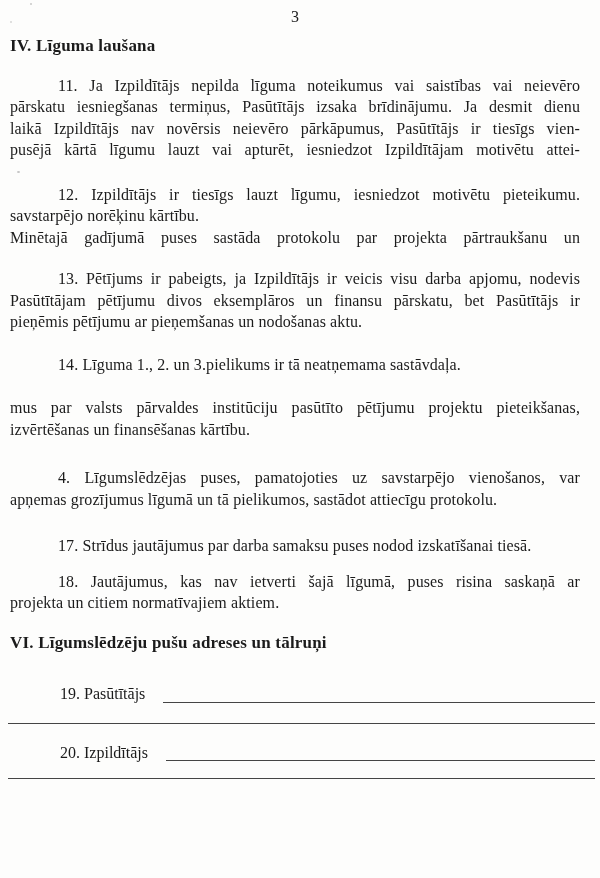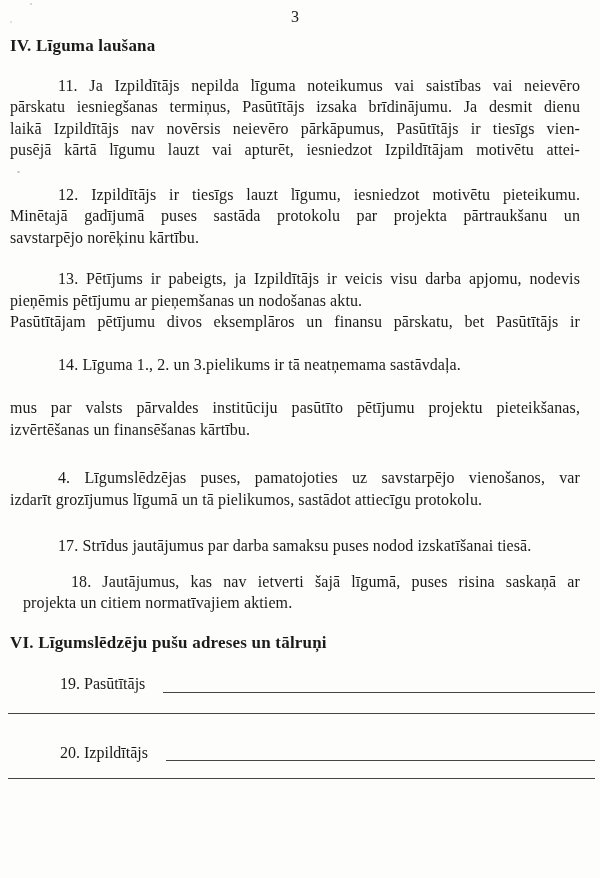--- a/index.html
+++ b/index.html
@@ -80,52 +80,52 @@
     <main id="doc">
         <h2 class="heading" style="margin-top: 8px;">IV. Līguma laušana</h2>
         <div class="para" style="margin-top: 18px;">
           <div class="line first">11. Ja Izpildītājs nepilda līguma noteikumus vai saistības vai neievēro</div>
           <div class="line">pārskatu iesniegšanas termiņus, Pasūtītājs izsaka brīdinājumu. Ja desmit dienu</div>
           <div class="line">laikā Izpildītājs nav novērsis neievēro pārkāpumus, Pasūtītājs ir tiesīgs vien-</div>
           <div class="line">pusējā kārtā līgumu lauzt vai apturēt, iesniedzot Izpildītājam motivētu attei-</div>
         </div>
         <div class="para" style="margin-top: 23px;">
           <div class="line first">12. Izpildītājs ir tiesīgs lauzt līgumu, iesniedzot motivētu pieteikumu.</div>
+          <div class="line last">savstarpējo norēķinu kārtību.</div>
           <div class="line">Minētajā gadījumā puses sastāda protokolu par projekta pārtraukšanu un</div>
-          <div class="line last">savstarpējo norēķinu kārtību.</div>
         </div>
         <div class="para" style="margin-top: 20px;">
           <div class="line first">13. Pētījums ir pabeigts, ja Izpildītājs ir veicis visu darba apjomu, nodevis</div>
+          <div class="line">Pasūtītājam pētījumu divos eksemplāros un finansu pārskatu, bet Pasūtītājs ir</div>
           <div class="line last">pieņēmis pētījumu ar pieņemšanas un nodošanas aktu.</div>
-          <div class="line">Pasūtītājam pētījumu divos eksemplāros un finansu pārskatu, bet Pasūtītājs ir</div>
         </div>
         <div class="para" style="margin-top: 21px;">
           <div class="line first last">14. Līguma 1., 2. un 3.pielikums ir tā neatņemama sastāvdaļa.</div>
         </div>
         <div class="para" style="margin-top: 22px;">
           <div class="line">mus par valsts pārvaldes institūciju pasūtīto pētījumu projektu pieteikšanas,</div>
           <div class="line last">izvērtēšanas un finansēšanas kārtību.</div>
         </div>
         <div class="para" style="margin-top: 27px;">
           <div class="line first">4. Līgumslēdzējas puses, pamatojoties uz savstarpējo vienošanos, var</div>
-          <div class="line last">izdarīt grozījumus līgumā un tā pielikumos, sastādot attiecīgu protokolu.</div>
+          <div class="line last">apņemas grozījumus līgumā un tā pielikumos, sastādot attiecīgu protokolu.</div>
         </div>
         <div class="para" style="margin-top: 25px;">
           <div class="line first last">17. Strīdus jautājumus par darba samaksu puses nodod izskatīšanai tiesā.</div>
         </div>
-        <div class="para" style="margin-top: 14px; margin-left: 13px;">
+        <div class="para" style="margin-top: 14px;">
           <div class="line first">18. Jautājumus, kas nav ietverti šajā līgumā, puses risina saskaņā ar</div>
           <div class="line last">projekta un citiem normatīvajiem aktiem.</div>
         </div>
         <h2 class="heading" style="margin-top: 18px;">VI. Līgumslēdzēju pušu adreses un tālruņi</h2>
-        <div class="fillrow" style="margin-top: 20px;">
+        <div class="fillrow" style="margin-top: 30px;">
           <span class="fill-label">19. Pasūtītājs</span>
           <span class="fill-line"></span>
         </div>
         <div class="rule" style="margin-top: 18px;"></div>
-        <div class="fillrow" style="margin-top: 28px;">
+        <div class="fillrow" style="margin-top: 18px;">
           <span class="fill-label">20. Izpildītājs</span>
           <span class="fill-line"></span>
         </div>
         <div class="rule" style="margin-top: 15px;"></div>
       </main>
   </div>
 </div>
 
 </body></html>

